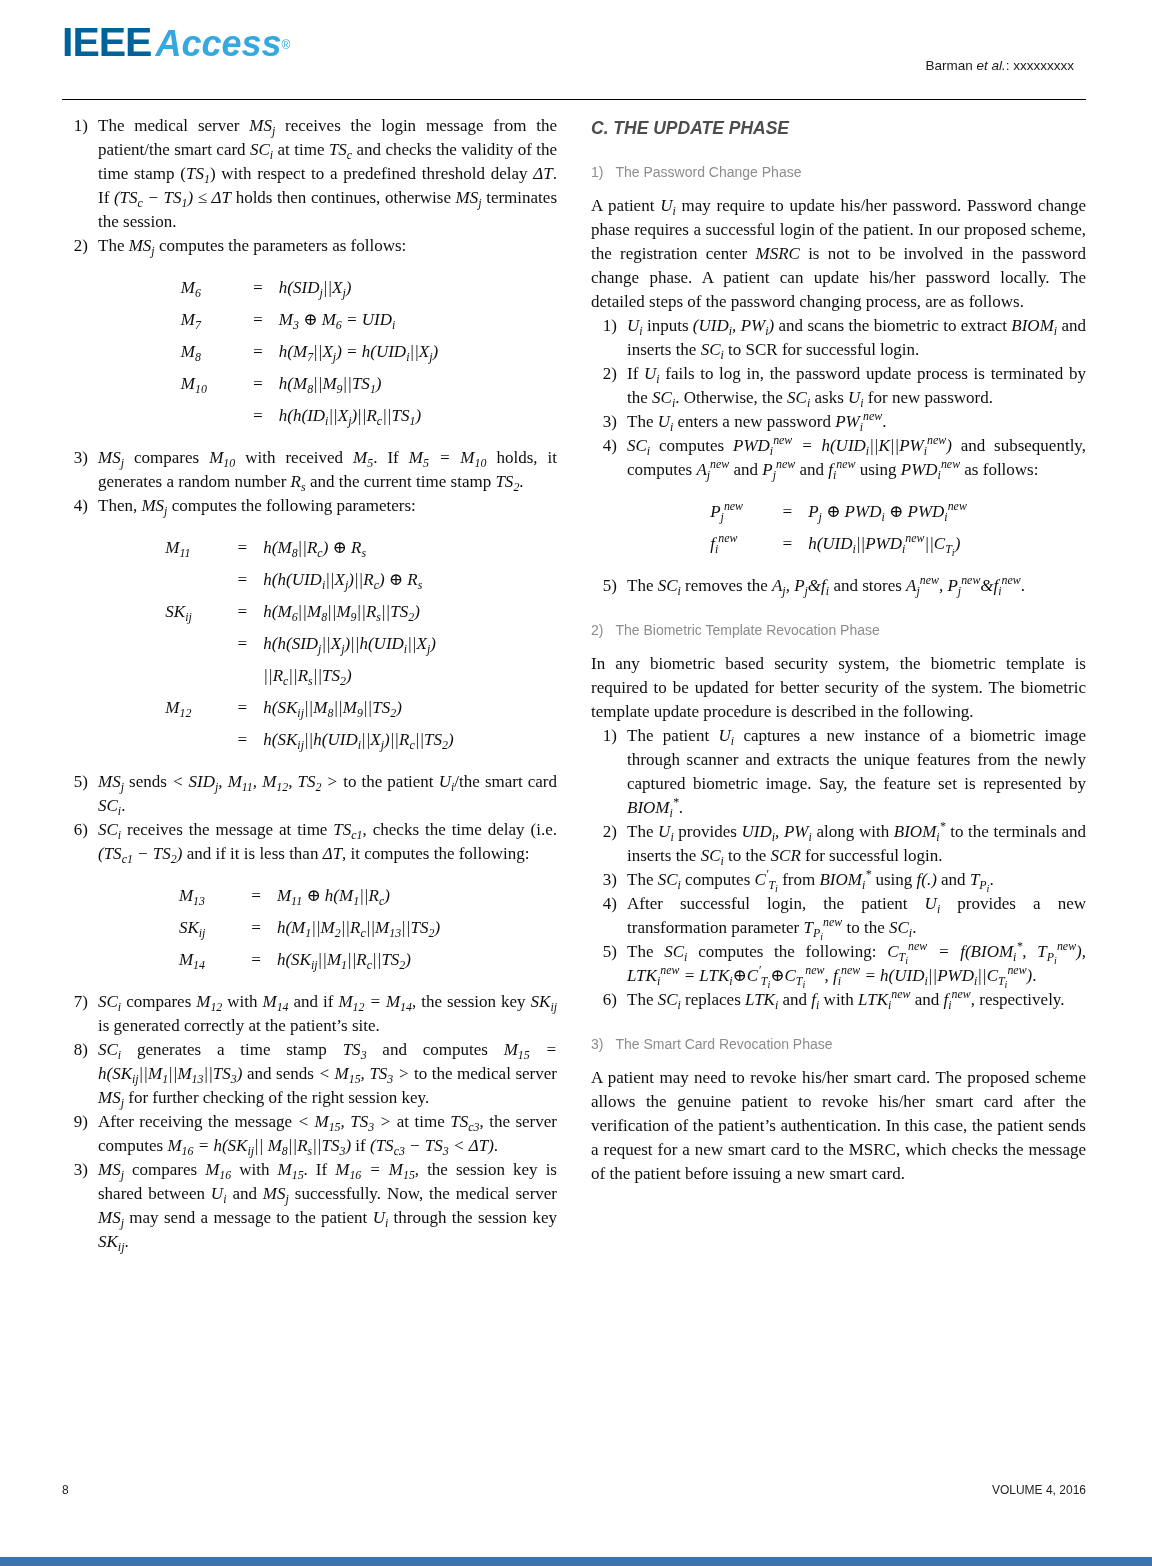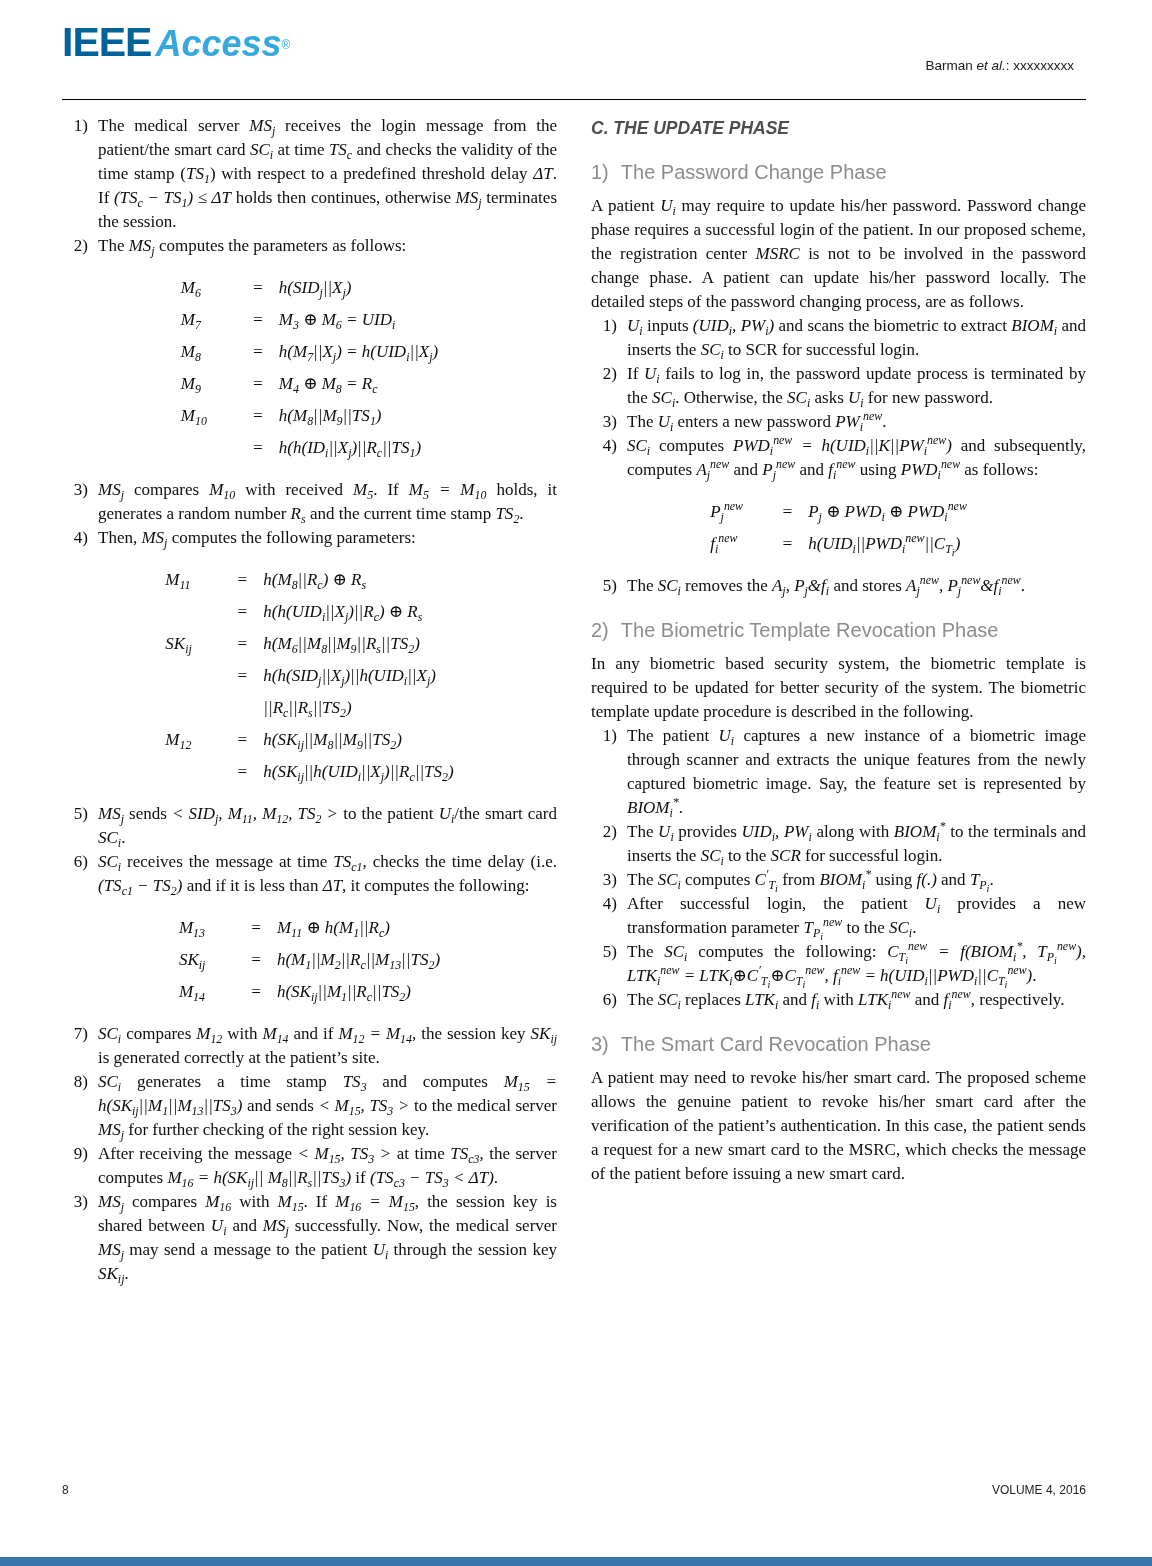--- a/index.html
+++ b/index.html
@@ -52,21 +52,21 @@
   .sec-heading{
     font-family:"Liberation Sans","DejaVu Sans",sans-serif;
     font-weight:bold;font-style:italic;
     color:var(--heading-gray);
     font-size:17.5px;line-height:24px;
     margin:2px 0 2px 0;text-align:left;
   }
   .sub-heading{
     font-family:"Liberation Sans","DejaVu Sans",sans-serif;
     color:var(--subheading-gray);
-    font-size:20px;line-height:24px;
+    font-size:14px;line-height:24px;
     margin:20px 0 10px 0;text-align:left;
   }
   .sub-heading .sub-num{margin-right:12px;}
   .para{text-align:justify;}
   
   .m{font-style:italic;}
   sub,sup{line-height:0;font-size:70%;}
   sub sub{font-size:85%;}
   
   .footer{
@@ -110,25 +110,20 @@
             <span class="lhs">M<sub>7</sub></span>
             <span class="rel">=</span>
             <span class="rhs">M<sub>3</sub> ⊕ M<sub>6</sub> = UID<sub>i</sub></span>
           </div>
           <div class="eqrow">
             <span class="lhs">M<sub>8</sub></span>
             <span class="rel">=</span>
             <span class="rhs">h(M<sub>7</sub>||X<sub>j</sub>) = h(UID<sub>i</sub>||X<sub>j</sub>)</span>
           </div>
           <div class="eqrow">
-            <span class="lhs">M<sub>9</sub></span>
-            <span class="rel">=</span>
-            <span class="rhs">M<sub>4</sub> ⊕ M<sub>8</sub> = R<sub>c</sub></span>
-          </div>
-          <div class="eqrow">
             <span class="lhs">M<sub>10</sub></span>
             <span class="rel">=</span>
             <span class="rhs">h(M<sub>8</sub>||M<sub>9</sub>||TS<sub>1</sub>)</span>
           </div>
           <div class="eqrow">
             <span class="lhs"></span>
             <span class="rel">=</span>
             <span class="rhs">h(h(ID<sub>i</sub>||X<sub>j</sub>)||R<sub>c</sub>||TS<sub>1</sub>)</span>
           </div>
         </div>

